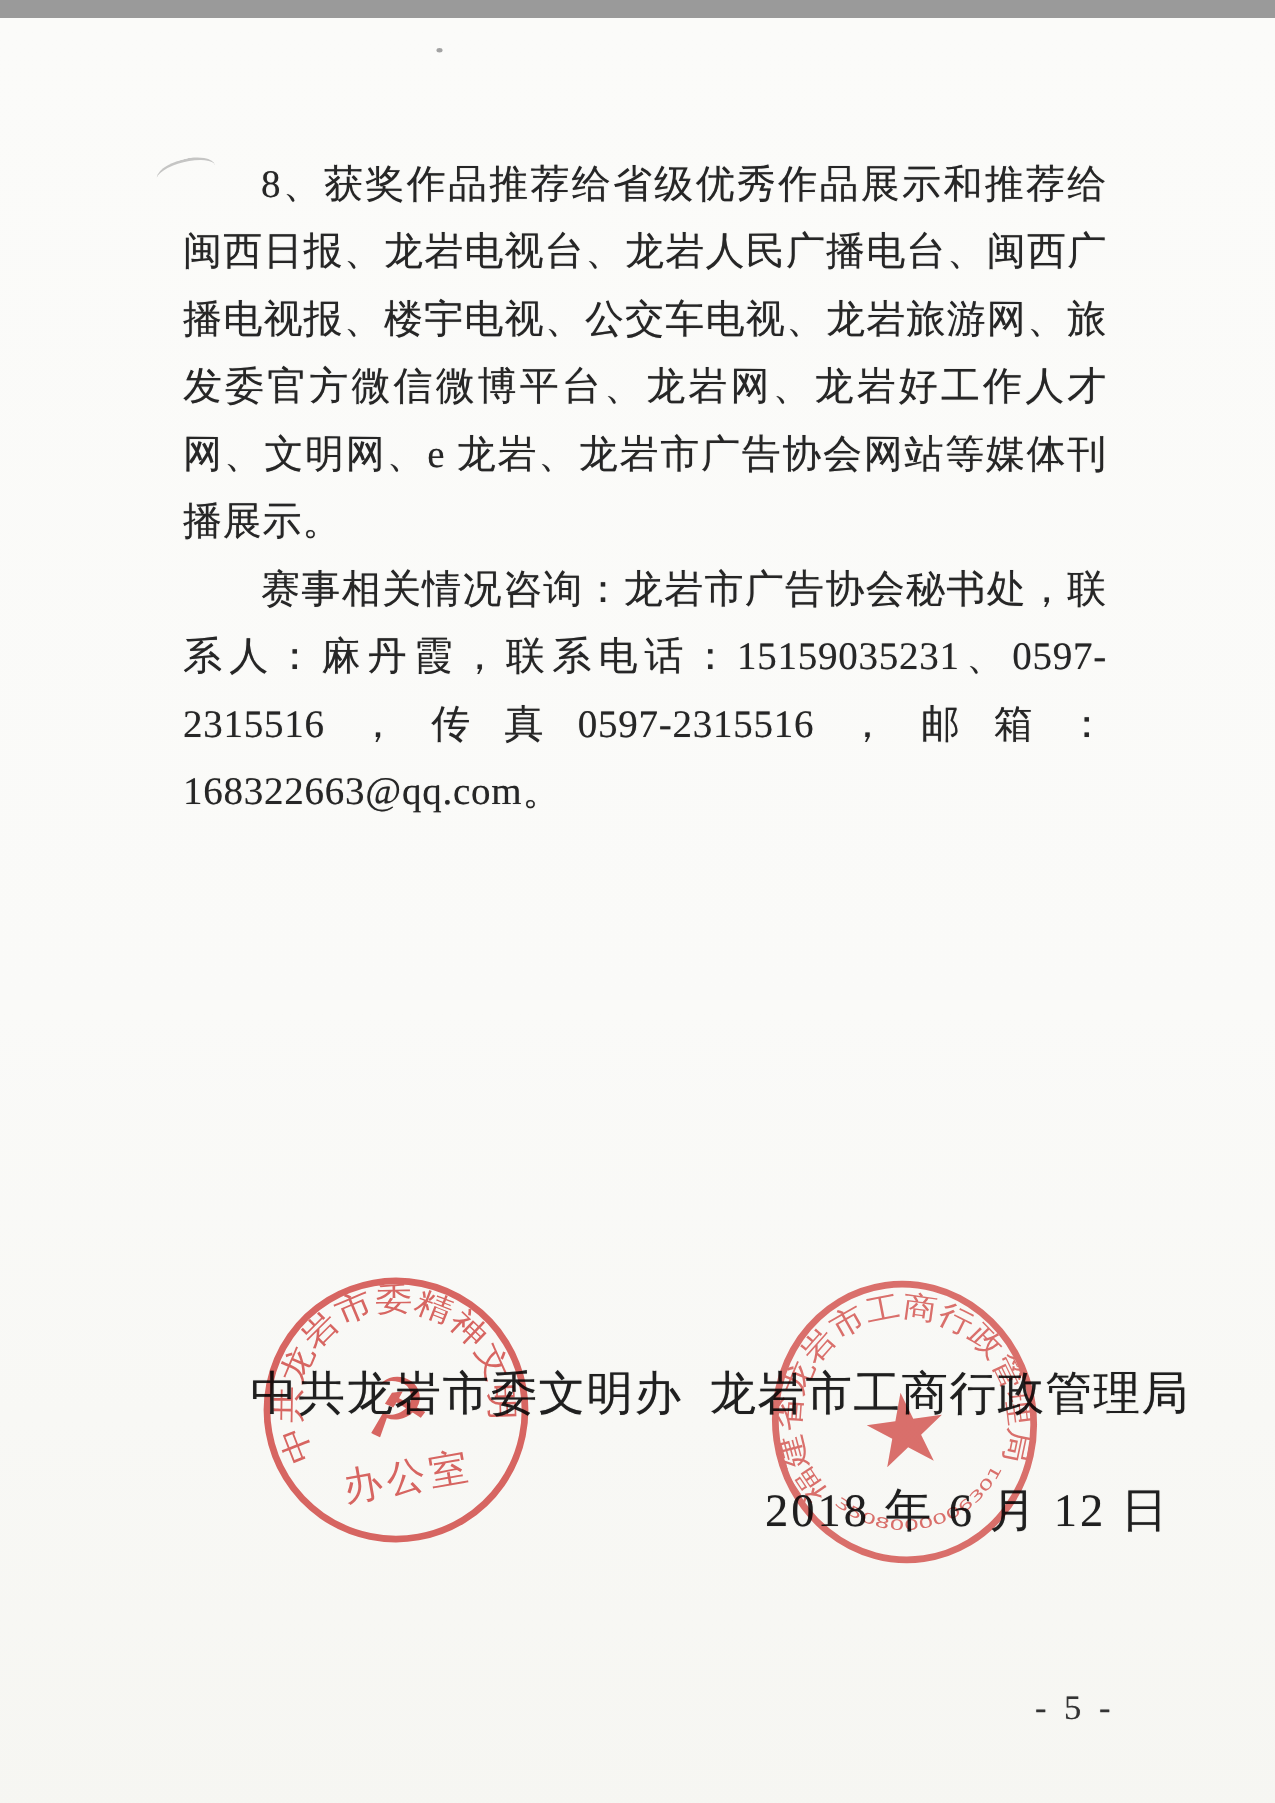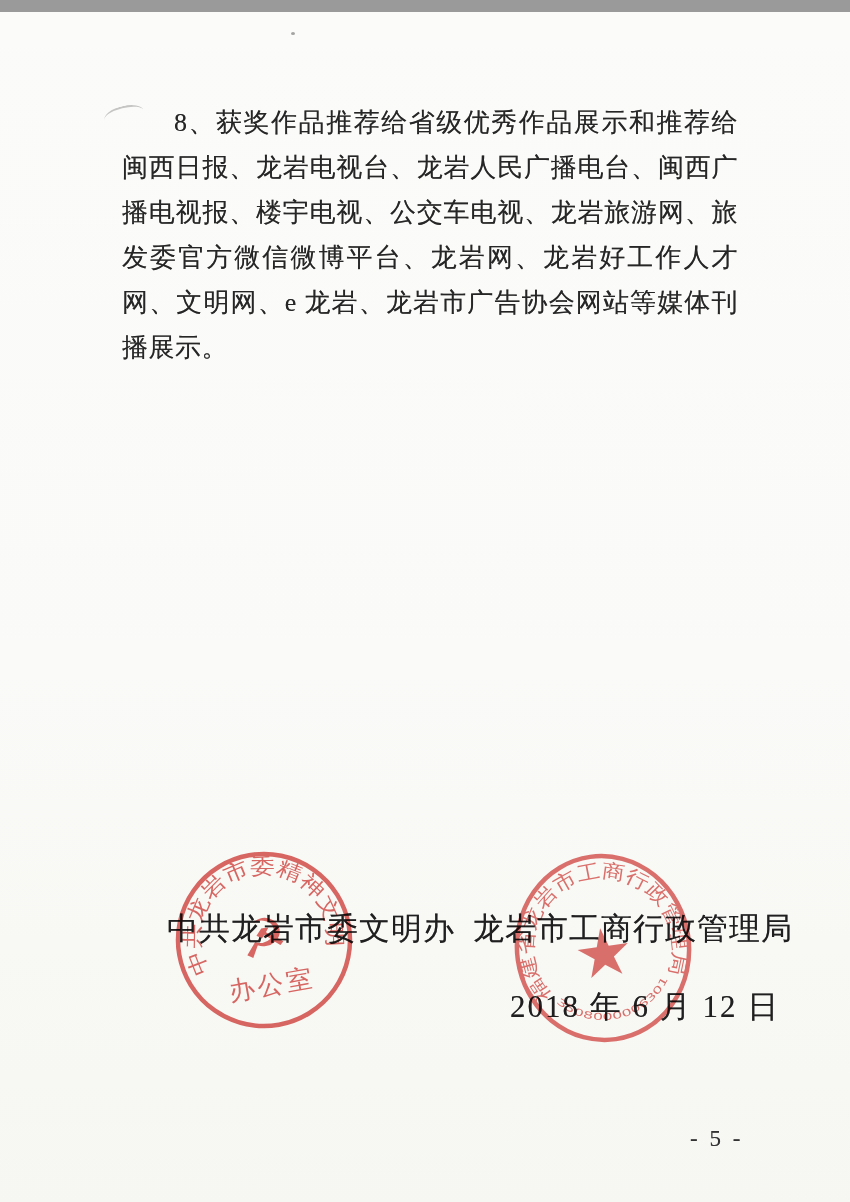--- a/index.html
+++ b/index.html
@@ -61,20 +61,21 @@
 </head>
 <body>
 
 <div class="page">
 
   <div class="pencil-mark"></div>
   <div class="speck"></div>
 
   <div class="doc-body">
     <p>8、获奖作品推荐给省级优秀作品展示和推荐给闽西日报、龙岩电视台、龙岩人民广播电台、闽西广播电视报、楼宇电视、公交车电视、龙岩旅游网、旅发委官方微信微博平台、龙岩网、龙岩好工作人才网、文明网、e 龙岩、龙岩市广告协会网站等媒体刊播展示。</p>
+    <p>赛事相关情况咨询：龙岩市广告协会秘书处，联系人：麻丹霞，联系电话：15159035231、0597-2315516，传真0597-2315516，邮箱：168322663@qq.com。</p>
   </div>
 
   <div class="sig sig-left">中共龙岩市委文明办</div>
   <div class="sig sig-right">龙岩市工商行政管理局</div>
   <div class="sig sig-date">2018 年 6 月 12 日</div>
 
   <div class="seal seal-left">
     <svg viewBox="0 0 184 184">
       <circle cx="92" cy="92" r="86" fill="none" stroke="#d9534f" stroke-width="4.5"></circle>
       <path id="sealLeftArc" d="M 32.8 113.5 A 64 64 0 1 1 151.2 113.5" fill="none"></path>

